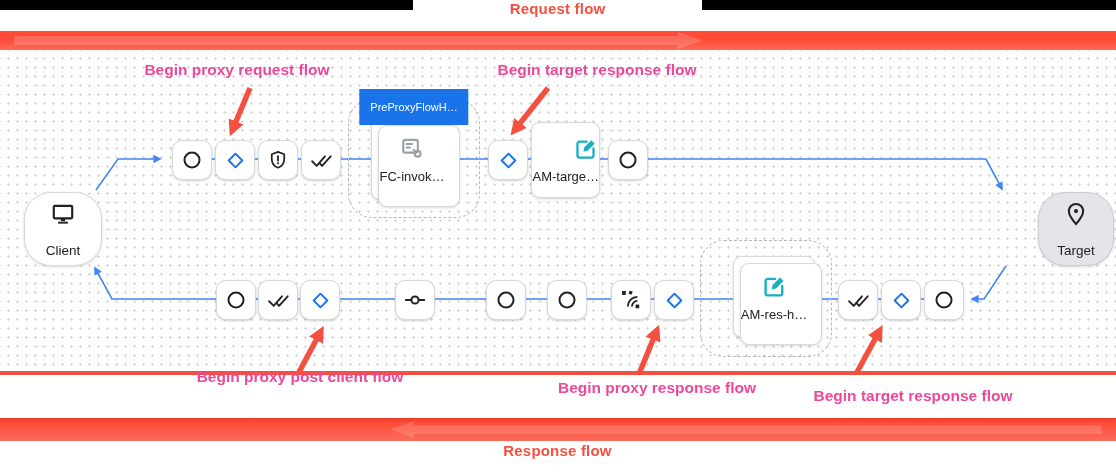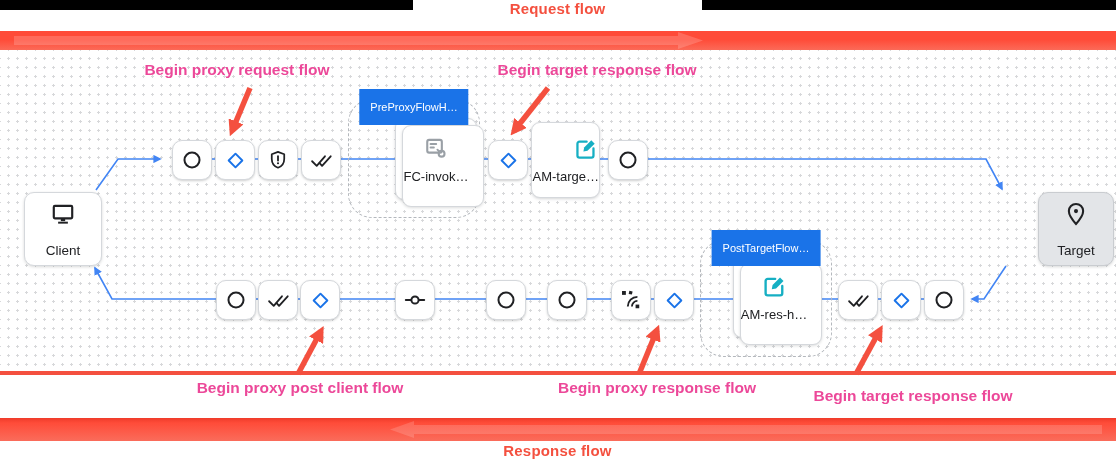--- a/index.html
+++ b/index.html
@@ -29,21 +29,21 @@
   .conn-svg{position:absolute;left:0;top:0;width:1116px;height:322px;z-index:1;}
 
   
   .step-node{
     position:absolute;width:38px;height:38px;background:#fff;border:1px solid #d5d8dc;
     border-radius:10px;display:flex;align-items:center;justify-content:center;z-index:2;
     box-shadow:0 1px 2px rgba(60,64,67,.18),0 1px 3px rgba(60,64,67,.08);
   }
   .endpoint-node{
     position:absolute;width:76px;height:72px;background:#fff;border:1px solid #d5d8dc;
-    border-radius:10px;display:flex;flex-direction:column;align-items:center;justify-content:center;
+    border-radius:27px;display:flex;flex-direction:column;align-items:center;justify-content:center;
     gap:16px;z-index:2;box-shadow:0 1px 3px rgba(60,64,67,.2);
   }
   .endpoint-node.gray{background:#e3e5e8;border-color:#c9ccd0;margin-left:36px;}
   .endpoint-label{font-size:13.5px;color:#202124;}
 
   
   .policy-card{
     position:absolute;background:#fff;border:1px solid #d5d8dc;border-radius:9px;z-index:2;
     display:flex;flex-direction:column;align-items:center;justify-content:center;gap:7px;
     box-shadow:0 1px 3px rgba(60,64,67,.22);
@@ -134,21 +134,21 @@
     <svg class="icn" width="23" height="23" viewBox="0 0 24 24">
       <g fill="none" stroke="#202124" stroke-width="1.9" stroke-linecap="round" stroke-linejoin="round">
         <path d="M2.2 12.8 L7 17.6 L15.6 7.6"></path>
           <path d="M10 14.8 L12.6 17.6 L21.6 7.6"></path>
       </g>
     </svg>
   </div>
 
   <div class="flow-group" style="left:348px;top:49px;width:130px;height:117px;">
     <div class="group-badge">PreProxyFlowH…</div>
-    <div class="policy-card stacked" style="left:22px;top:18px;width:80px;height:80px;margin-left:24px;">
+    <div class="policy-card stacked" style="left:22px;top:18px;width:80px;height:80px;">
       <svg class="icn" width="28" height="28" viewBox="0 0 24 24">
         <g fill="none" stroke="#9aa0a6" stroke-width="1.8" stroke-linecap="round">
           <rect x="4.5" y="5" width="12.5" height="11" rx="1.6"></rect>
           <line x1="7.3" y1="8.6" x2="12.2" y2="8.6" stroke-width="1.6"></line>
           <line x1="7.3" y1="11.6" x2="10.2" y2="11.6" stroke-width="1.6"></line>
           <circle cx="16.8" cy="16.9" r="2.5"></circle>
           <path d="M13.2 13.4 l1.6 1.6" stroke-width="1.6"></path>
         </g>
       </svg>
       <span class="policy-label">FC-invok…</span>
@@ -223,21 +223,20 @@
       <rect x="17" y="17" width="4" height="4" fill="#202124"></rect>
     </svg>
   </div>
   <div class="step-node" style="left:654px;top:230px;">
     <svg class="icn" width="21" height="21" viewBox="0 0 24 24">
       <path d="M12 4.2 L19.8 12 L12 19.8 L4.2 12 Z" fill="none" stroke="#1a73e8" stroke-width="2.2" stroke-linejoin="round"></path>
     </svg>
   </div>
 
   <div class="flow-group" style="left:700px;top:190px;width:130px;height:115px;">
-    <div class="group-badge">PostTargetFlow…</div>
     <div class="policy-card stacked" style="left:32px;top:15px;width:80px;height:80px;">
       <svg class="icn" width="27" height="27" viewBox="0 0 24 24">
         <path d="M18.9 11.5 V18 a1.9 1.9 0 0 1 -1.9 1.9 H6 A1.9 1.9 0 0 1 4.1 18 V7.1 A1.9 1.9 0 0 1 6 5.2 h6.6" fill="none" stroke="#16afc3" stroke-width="2.1" stroke-linecap="round"></path>
         <path d="M10.3 10.6 L16.9 4 L20 7.1 L13.4 13.7 L9.6 14.4 Z" fill="#16afc3"></path>
       </svg>
       <span class="policy-label">AM-res-h…</span>
     </div>
   </div>
 
   <div class="step-node" style="left:838px;top:230px;">
@@ -255,21 +254,21 @@
   </div>
   <div class="step-node" style="left:924px;top:230px;">
     <svg class="icn" width="22" height="22" viewBox="0 0 24 24">
       <circle cx="12" cy="12" r="8.2" fill="none" stroke="#202124" stroke-width="2.2"></circle>
     </svg>
   </div>
 </div>
 
 <div class="annot" style="left:107px;top:61px;">Begin proxy request flow</div>
 <div class="annot" style="left:467px;top:61px;">Begin target response flow</div>
-<div class="annot" style="left:170px;top:379px;">Begin proxy post client flow</div>
+<div class="annot" style="left:170px;top:368px;">Begin proxy post client flow</div>
 <div class="annot" style="left:527px;top:379px;">Begin proxy response flow</div>
 <div class="annot" style="left:783px;top:387px;">Begin target response flow</div>
 
 <svg class="overlay-svg">
   <defs>
     <marker id="mred" viewBox="0 0 10 10" refX="6.5" refY="5" markerWidth="2.9" markerHeight="2.9" orient="auto">
       <path d="M0 0 L10 5 L0 10 Z" fill="#f4503f"></path>
     </marker>
   </defs>
   <g stroke="#f4503f" stroke-width="5.5" fill="none">

